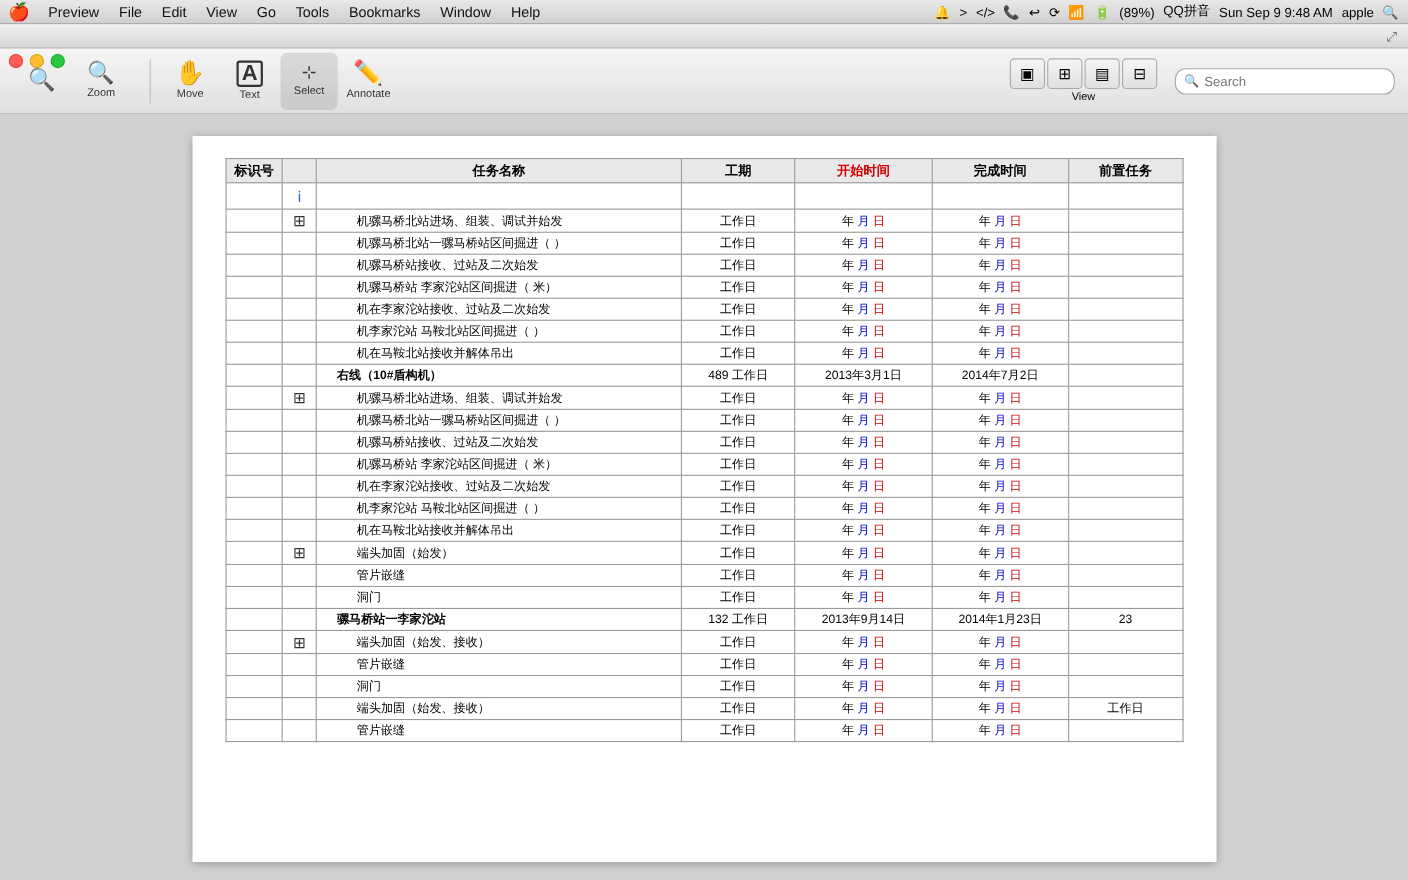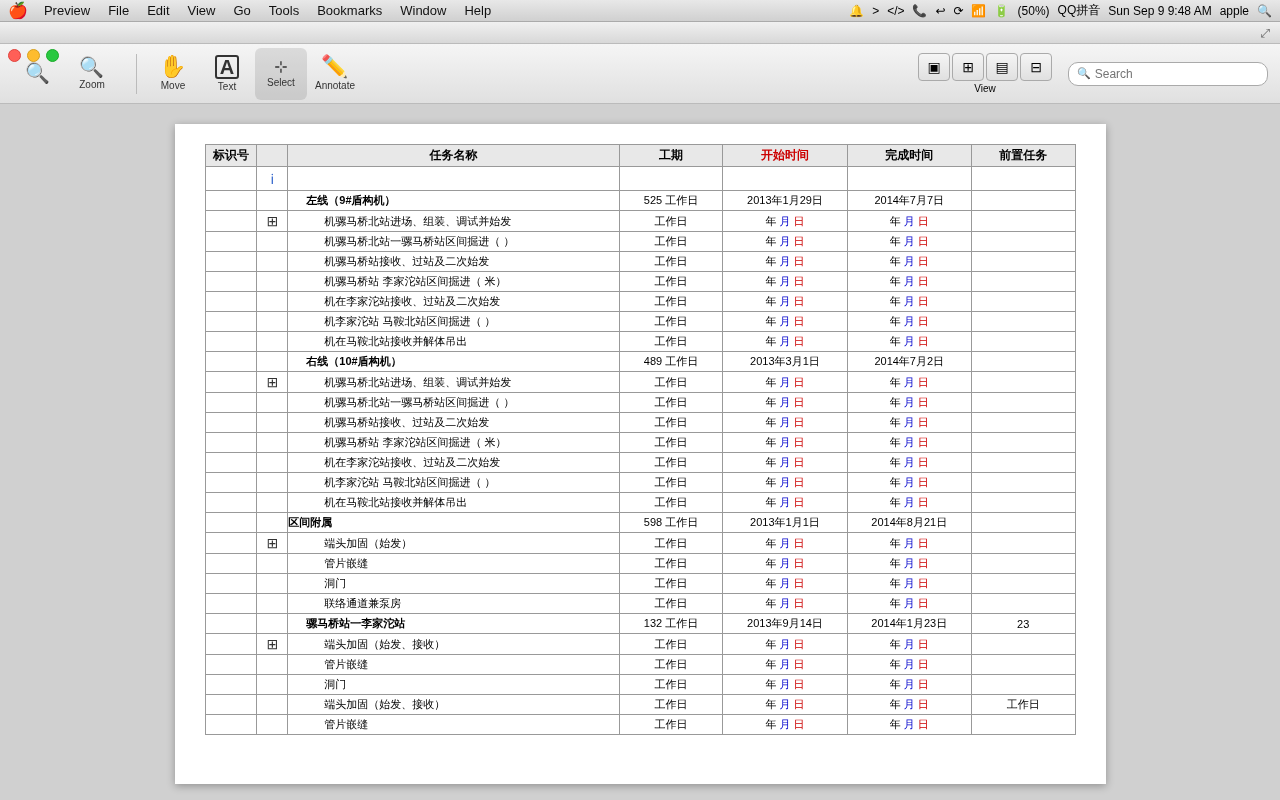--- a/index.html
+++ b/index.html
@@ -204,21 +204,21 @@
   <span class="menubar-item">Help</span>
   <div class="menubar-right">
     <span>🔔</span>
     <span>&gt;</span>
     <span>&lt;/&gt;</span>
     <span>📞</span>
     <span>↩</span>
     <span>⟳</span>
     <span>📶</span>
     <span>🔋</span>
-    <span>(50%)</span>
+    <span>(89%)</span>
     <span>QQ拼音</span>
     <span>Sun Sep 9  9:48 AM</span>
     <span>apple</span>
     <span>🔍</span>
   </div>
 </div>
 
 <div class="toolbar-window">
   <div class="traffic-lights">
     <div class="tl tl-red"></div>
@@ -295,29 +295,20 @@
           <td class="col-name"></td>
           <td class="col-duration"></td>
           <td class="col-start"></td>
           <td class="col-end"></td>
           <td class="col-prev"></td>
         </tr>
       </thead>
       <tbody id="table-body">
           <tr>
             <td class="col-id"></td>
-            <td class="col-icon"></td>
-            <td class="col-name" style="padding-left: 18px; font-weight: bold;">左线（9#盾构机）</td>
-            <td class="col-duration">525 工作日</td>
-            <td class="col-start date-cell">2013年1月29日</td>
-            <td class="col-end date-cell">2014年7月7日</td>
-            <td class="col-prev"></td>
-          </tr>
-          <tr>
-            <td class="col-id"></td>
             <td class="col-icon"><span style="font-size:14px; color:#333;">⊞</span></td>
             <td class="col-name" style="padding-left: 36px;">机骡马桥北站进场、组装、调试并始发</td>
             <td class="col-duration">工作日</td>
             <td class="col-start date-cell"><span style="color:#000">年</span> <span style="color:#0000cc">月</span> <span style="color:#cc0000">日</span></td>
             <td class="col-end date-cell"><span style="color:#000">年</span> <span style="color:#0000cc">月</span> <span style="color:#cc0000">日</span></td>
             <td class="col-prev"></td>
           </tr>
           <tr>
             <td class="col-id"></td>
             <td class="col-icon"></td>
@@ -439,58 +430,40 @@
             <td class="col-id"></td>
             <td class="col-icon"></td>
             <td class="col-name" style="padding-left: 36px;">机在马鞍北站接收并解体吊出</td>
             <td class="col-duration">工作日</td>
             <td class="col-start date-cell"><span style="color:#000">年</span> <span style="color:#0000cc">月</span> <span style="color:#cc0000">日</span></td>
             <td class="col-end date-cell"><span style="color:#000">年</span> <span style="color:#0000cc">月</span> <span style="color:#cc0000">日</span></td>
             <td class="col-prev"></td>
           </tr>
           <tr>
             <td class="col-id"></td>
-            <td class="col-icon"></td>
-            <td class="col-name" style="padding-left: 0px; font-weight: bold;">区间附属</td>
-            <td class="col-duration">598 工作日</td>
-            <td class="col-start date-cell">2013年1月1日</td>
-            <td class="col-end date-cell">2014年8月21日</td>
-            <td class="col-prev"></td>
-          </tr>
-          <tr>
-            <td class="col-id"></td>
             <td class="col-icon"><span style="font-size:14px; color:#333;">⊞</span></td>
             <td class="col-name" style="padding-left: 36px;">端头加固（始发）</td>
             <td class="col-duration">工作日</td>
             <td class="col-start date-cell"><span style="color:#000">年</span> <span style="color:#0000cc">月</span> <span style="color:#cc0000">日</span></td>
             <td class="col-end date-cell"><span style="color:#000">年</span> <span style="color:#0000cc">月</span> <span style="color:#cc0000">日</span></td>
             <td class="col-prev"></td>
           </tr>
           <tr>
             <td class="col-id"></td>
             <td class="col-icon"></td>
             <td class="col-name" style="padding-left: 36px;">管片嵌缝</td>
             <td class="col-duration">工作日</td>
             <td class="col-start date-cell"><span style="color:#000">年</span> <span style="color:#0000cc">月</span> <span style="color:#cc0000">日</span></td>
             <td class="col-end date-cell"><span style="color:#000">年</span> <span style="color:#0000cc">月</span> <span style="color:#cc0000">日</span></td>
             <td class="col-prev"></td>
           </tr>
           <tr>
             <td class="col-id"></td>
             <td class="col-icon"></td>
             <td class="col-name" style="padding-left: 36px;">洞门</td>
-            <td class="col-duration">工作日</td>
-            <td class="col-start date-cell"><span style="color:#000">年</span> <span style="color:#0000cc">月</span> <span style="color:#cc0000">日</span></td>
-            <td class="col-end date-cell"><span style="color:#000">年</span> <span style="color:#0000cc">月</span> <span style="color:#cc0000">日</span></td>
-            <td class="col-prev"></td>
-          </tr>
-          <tr>
-            <td class="col-id"></td>
-            <td class="col-icon"></td>
-            <td class="col-name" style="padding-left: 36px;">联络通道兼泵房</td>
             <td class="col-duration">工作日</td>
             <td class="col-start date-cell"><span style="color:#000">年</span> <span style="color:#0000cc">月</span> <span style="color:#cc0000">日</span></td>
             <td class="col-end date-cell"><span style="color:#000">年</span> <span style="color:#0000cc">月</span> <span style="color:#cc0000">日</span></td>
             <td class="col-prev"></td>
           </tr>
           <tr>
             <td class="col-id"></td>
             <td class="col-icon"></td>
             <td class="col-name" style="padding-left: 18px; font-weight: bold;">骡马桥站一李家沱站</td>
             <td class="col-duration">132 工作日</td>

